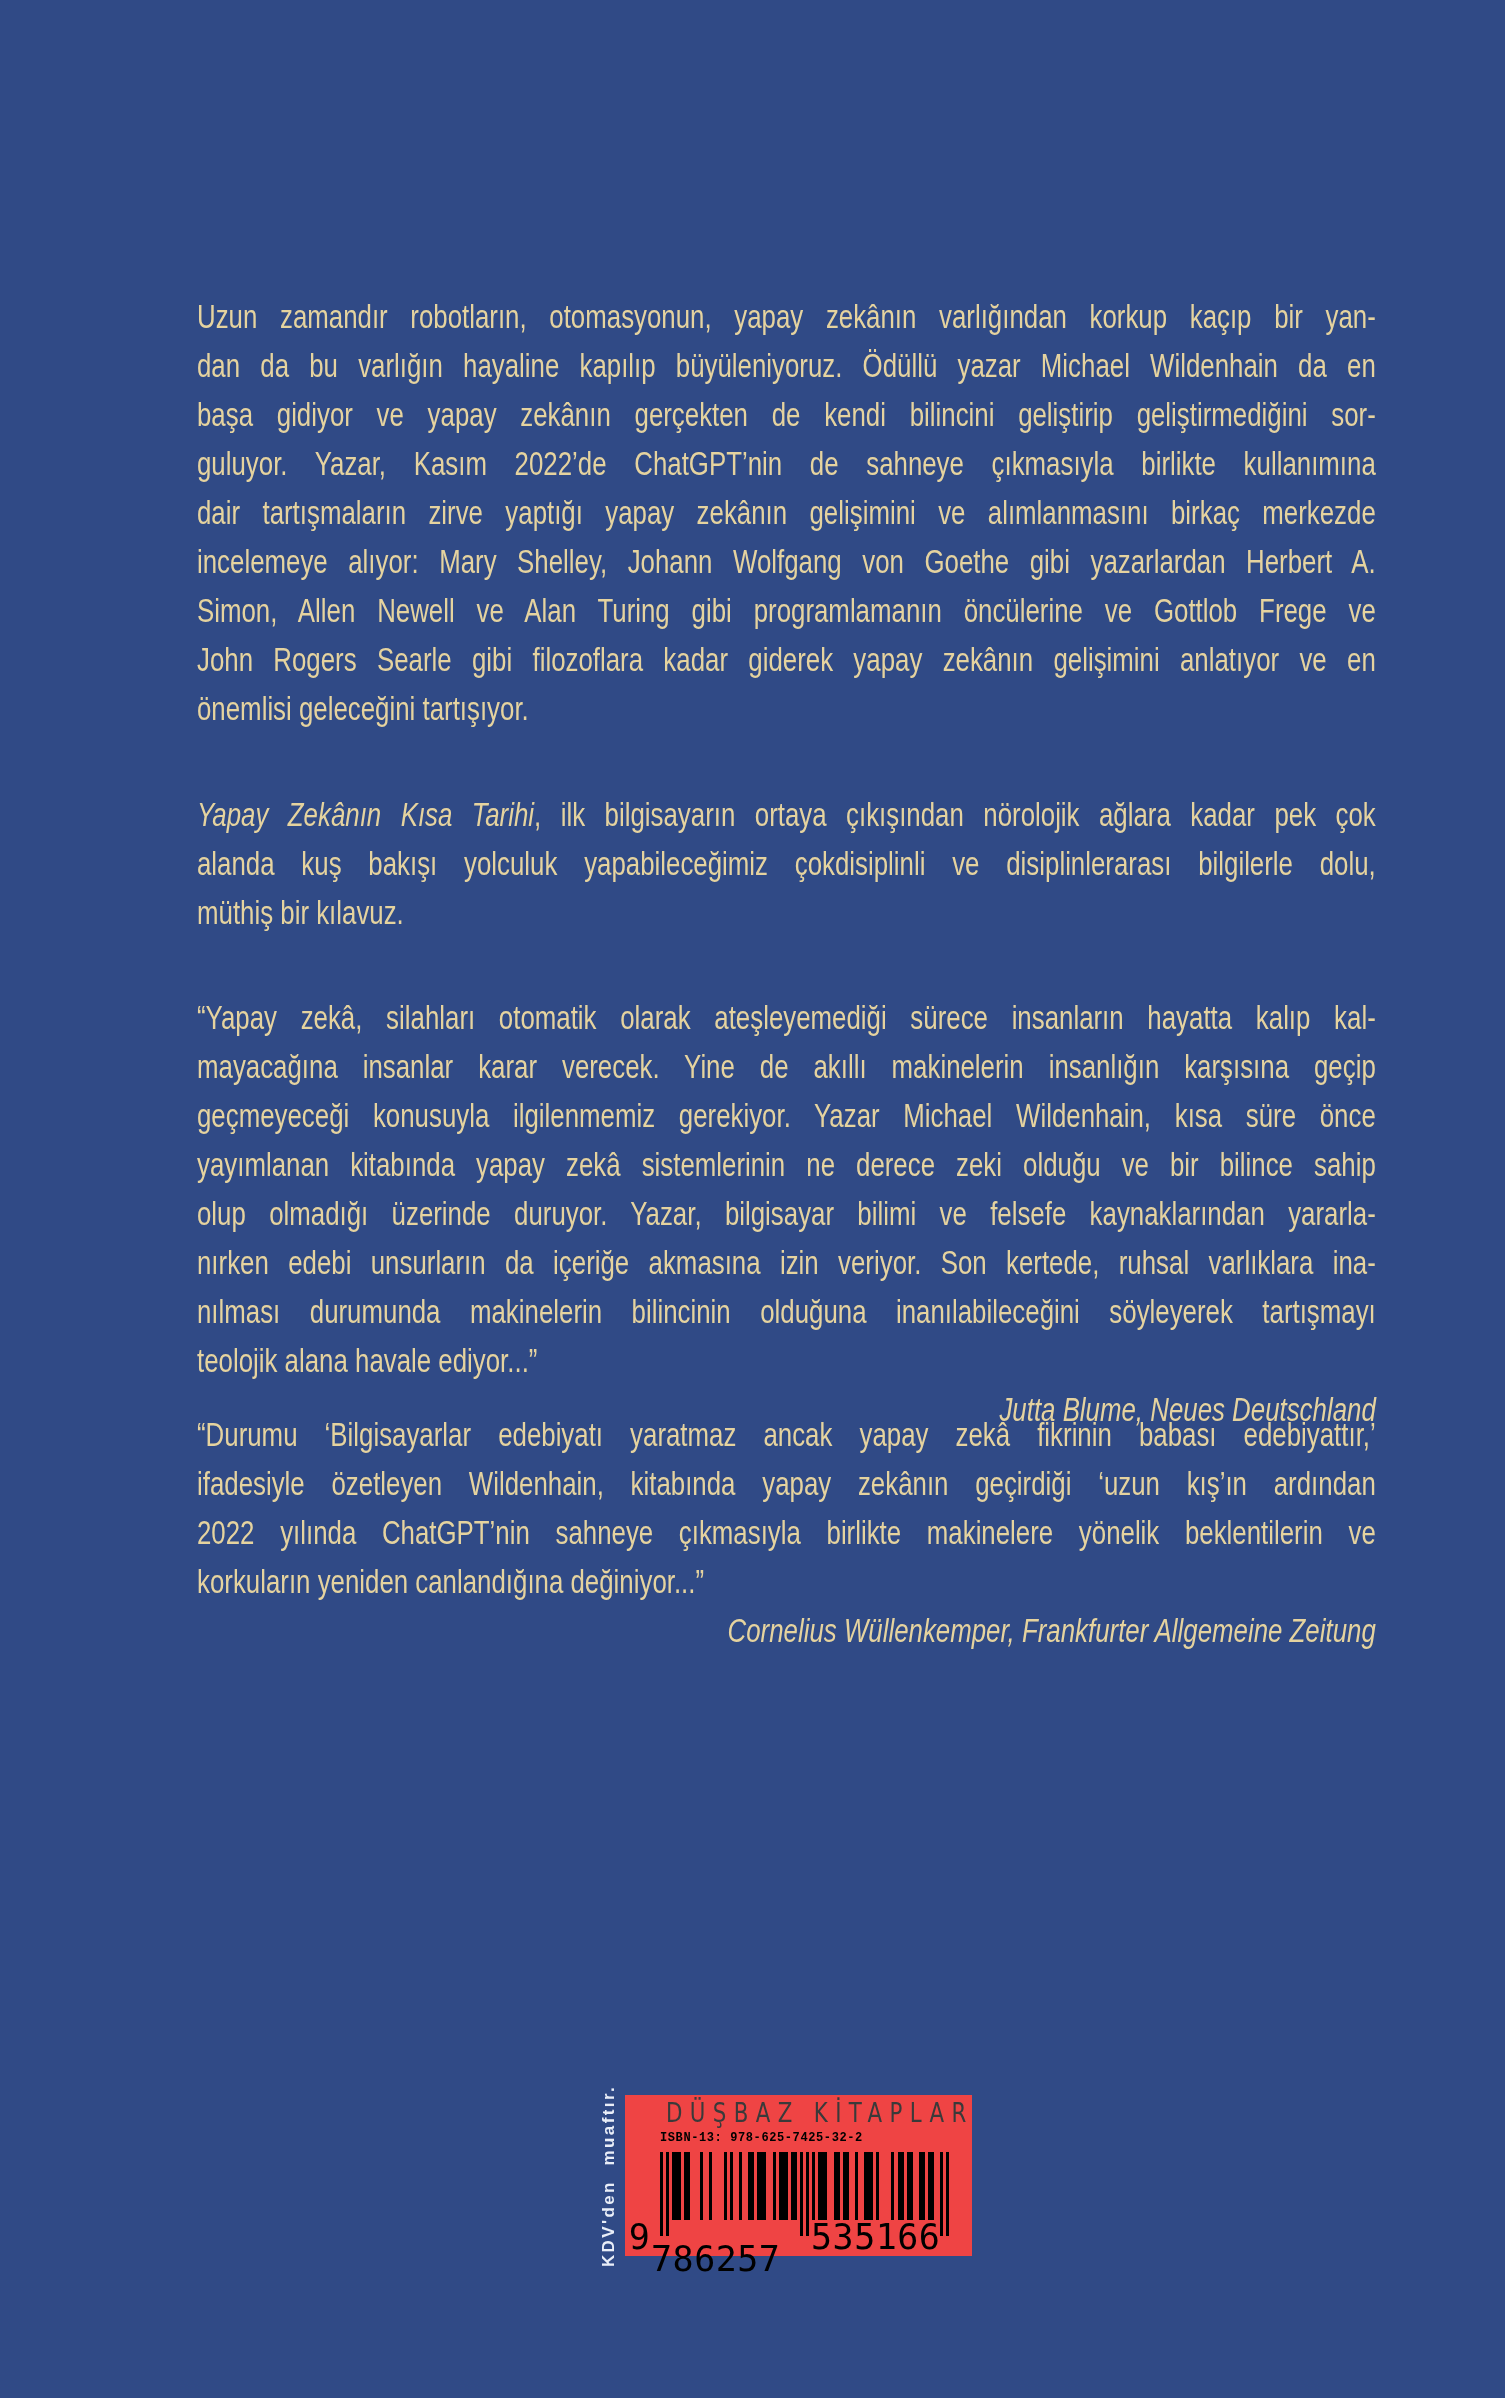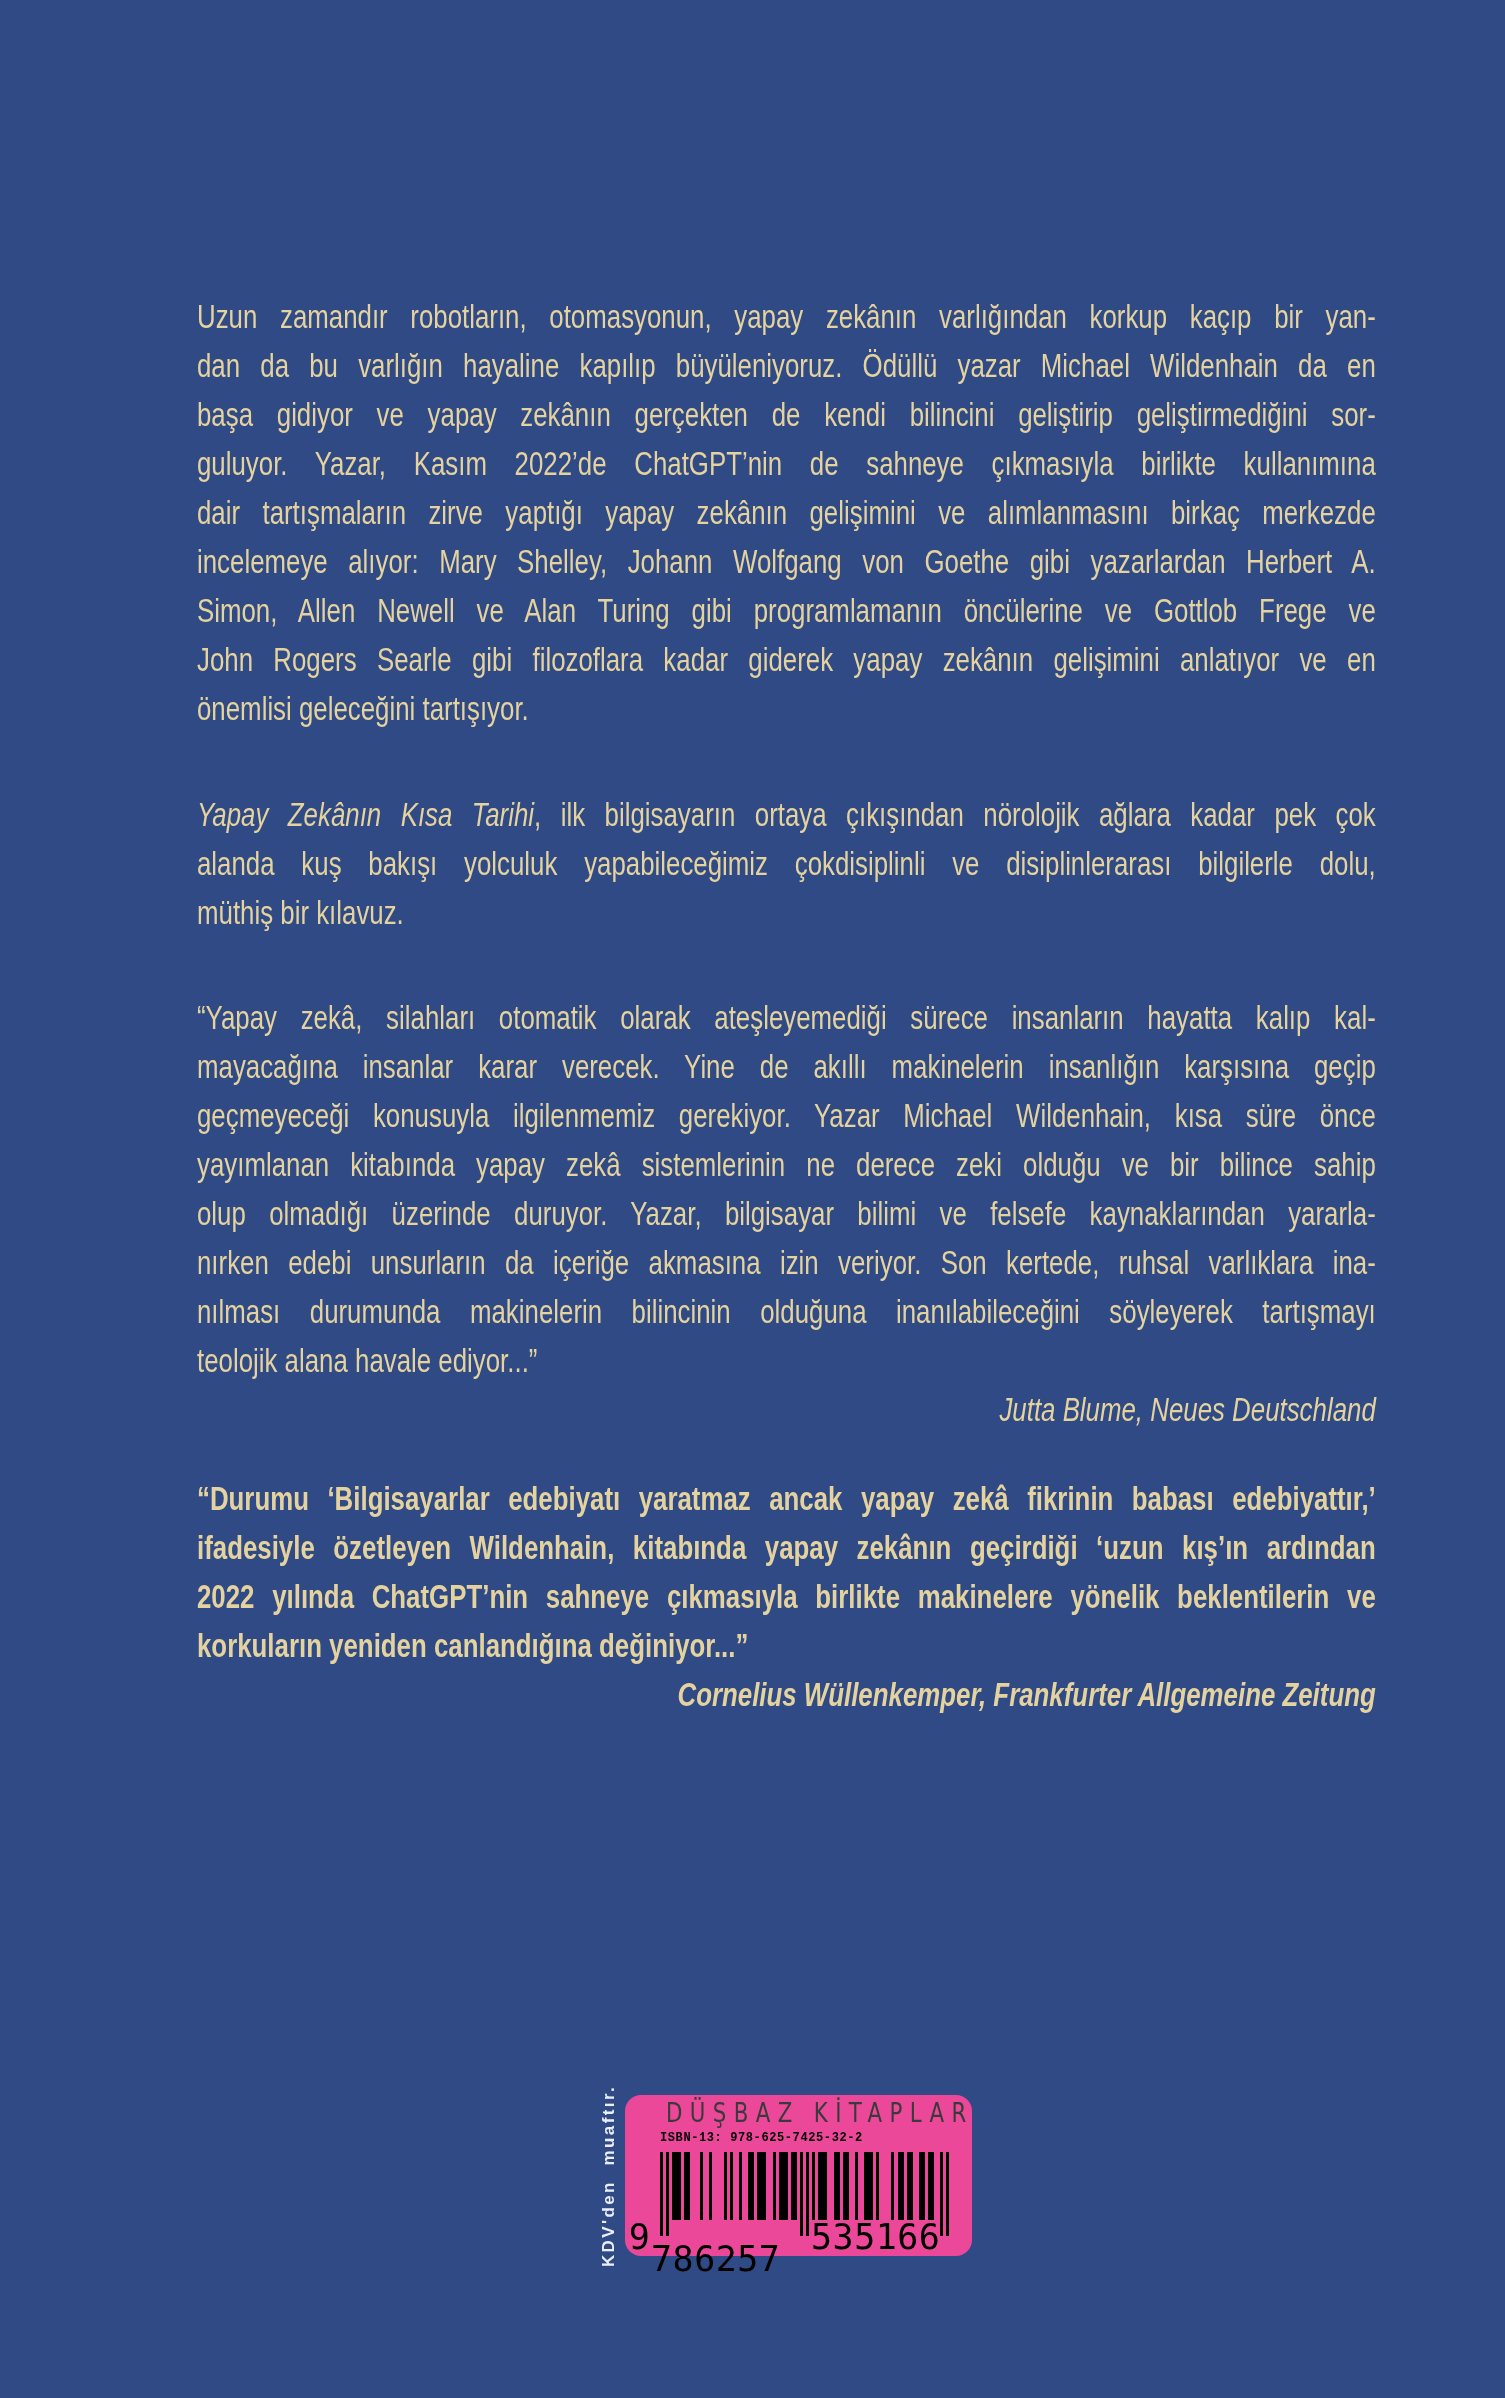--- a/index.html
+++ b/index.html
@@ -16,22 +16,21 @@
     overflow: visible;
   }
   .line.j { text-align: justify; text-align-last: justify; white-space: normal; }
   .p2 .line { height: 49px; }
   .it { font-style: italic; }
   .attr { text-align: right; font-style: italic; }
   .attr.line { text-align: right; text-align-last: right; }
 
   #barcode-box {
     position: absolute; left: 625px; top: 2095px; width: 347px; height: 161px;
-    background: #ec4899;
-    border-radius: 16px;
+    background: #ef4444;
   }
   #kdv-note {
     position: absolute; left: 600px; top: 2095px; width: 17px; height: 161px;
   }
   #kdv-note span {
     position: absolute; left: 50%; top: 50%;
     transform: translate(-50%, -50%) rotate(-90deg);
     white-space: nowrap; color: #e9eef8;
     font-family: "Liberation Sans", sans-serif; font-weight: bold; font-size: 17px;
     letter-spacing: 2.4px; word-spacing: 7.5px;
@@ -84,21 +83,21 @@
   <div class="line j">mayacağına insanlar karar verecek. Yine de akıllı makinelerin insanlığın karşısına geçip</div>
   <div class="line j">geçmeyeceği konusuyla ilgilenmemiz gerekiyor. Yazar Michael Wildenhain, kısa süre önce</div>
   <div class="line j">yayımlanan kitabında yapay zekâ sistemlerinin ne derece zeki olduğu ve bir bilince sahip</div>
   <div class="line j">olup olmadığı üzerinde duruyor. Yazar, bilgisayar bilimi ve felsefe kaynaklarından yararla-</div>
   <div class="line j">nırken edebi unsurların da içeriğe akmasına izin veriyor. Son kertede, ruhsal varlıklara ina-</div>
   <div class="line j">nılması durumunda makinelerin bilincinin olduğuna inanılabileceğini söyleyerek tartışmayı</div>
   <div class="line">teolojik alana havale ediyor...”</div>
   <div class="line attr">Jutta Blume, Neues Deutschland</div>
 </div>
 
-<div class="para p2" style="top:1474px;font-weight:bold;">
+<div class="para p2" style="top:1410px;">
   <div class="line j">“Durumu ‘Bilgisayarlar edebiyatı yaratmaz ancak yapay zekâ fikrinin babası edebiyattır,’</div>
   <div class="line j">ifadesiyle özetleyen Wildenhain, kitabında yapay zekânın geçirdiği ‘uzun kış’ın ardından</div>
   <div class="line j">2022 yılında ChatGPT’nin sahneye çıkmasıyla birlikte makinelere yönelik beklentilerin ve</div>
   <div class="line">korkuların yeniden canlandığına değiniyor...”</div>
   <div class="line attr">Cornelius Wüllenkemper, Frankfurter Allgemeine Zeitung</div>
 </div>
 
 <div id="kdv-note">
   <span>KDV'den muaftır.</span>
 </div>

